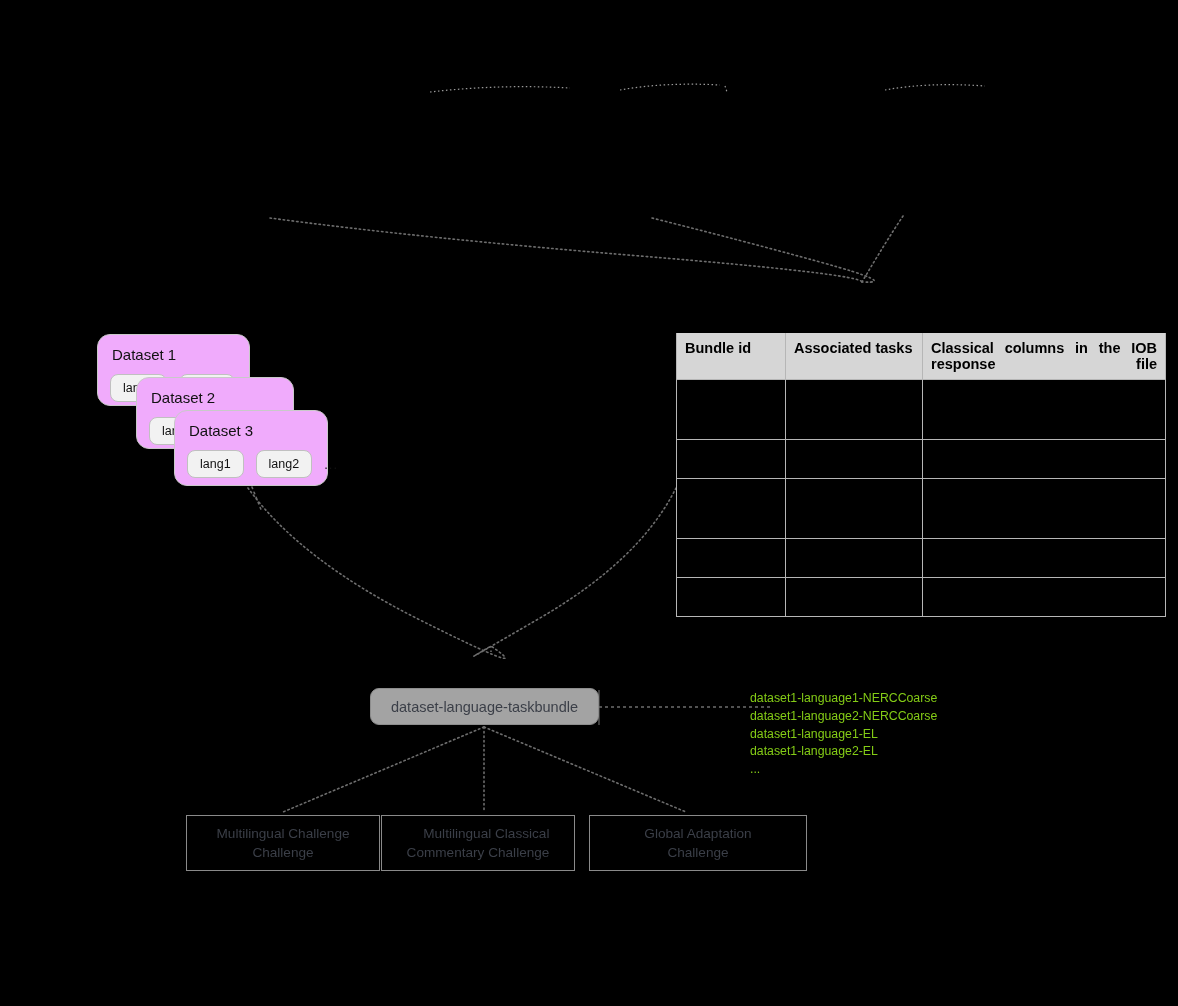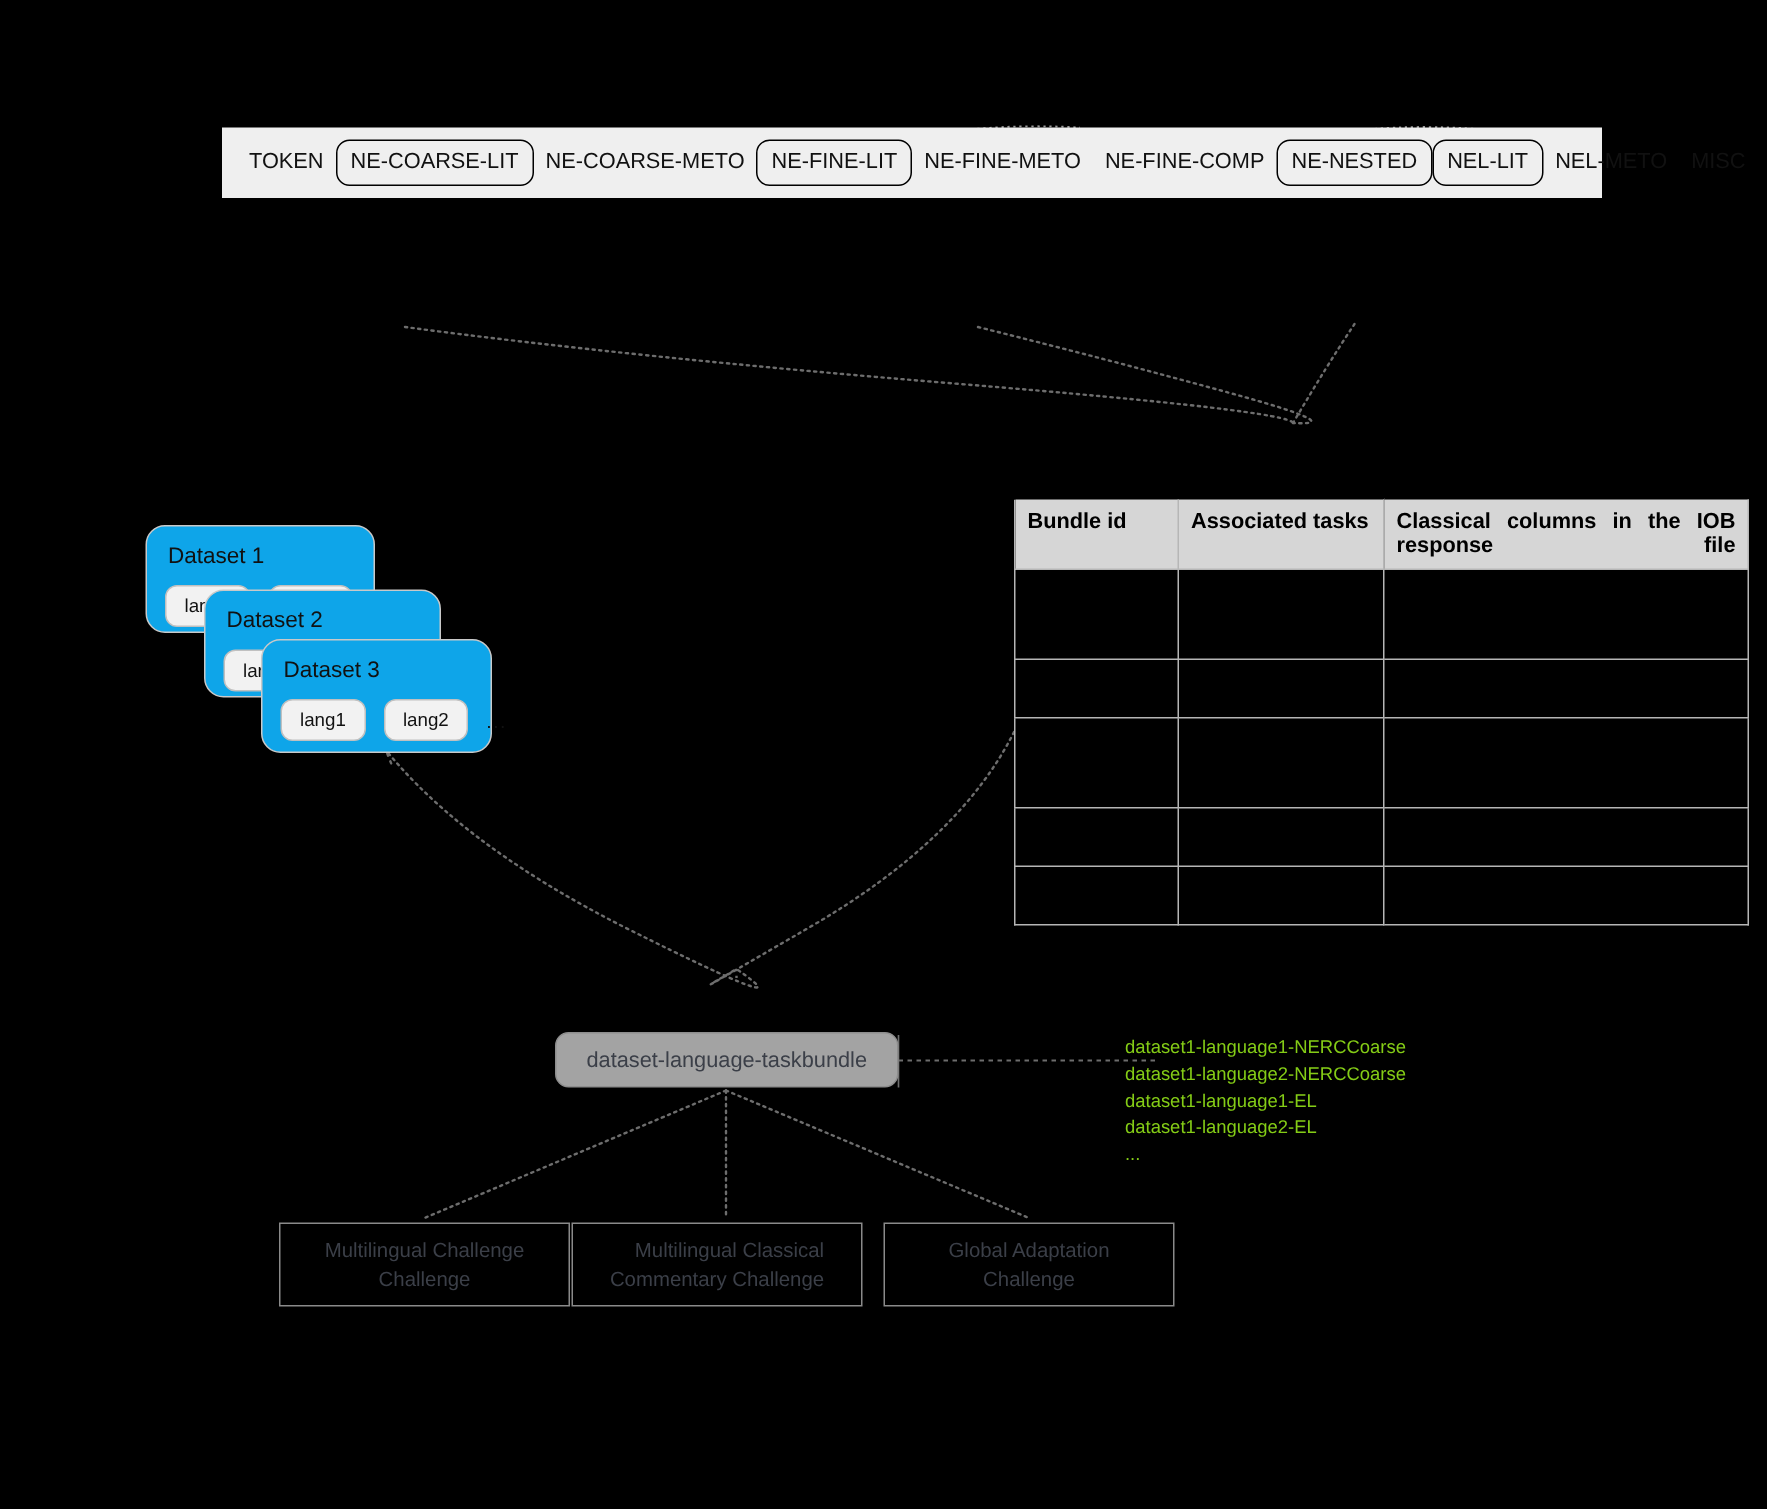--- a/index.html
+++ b/index.html
@@ -42,25 +42,24 @@
   .col-label.boxed {
     border: 1.6px solid #000;
     border-radius: 9px;
     padding: 7px 9px;
     background: #efefef;
   }
 
   
   .dataset-card {
     position: absolute;
-    background: #0ea5e9;
+    background: #f0abfc;
     border: 1px solid #c9c9c9;
     border-radius: 13px;
     box-sizing: border-box;
-    margin-top: 16px;
   }
   .dataset-title {
     position: absolute;
     left: 14px; top: 11px;
     font-size: 15px;
     color: #111;
     white-space: nowrap;
   }
   .lang-row {
     position: absolute;
@@ -192,32 +191,20 @@
     <path d="M491 646 L491 652" fill="none" stroke="#6d6d6d" stroke-width="1.6" stroke-dasharray="1.5 3"></path>
 
     <line x1="599" y1="707" x2="770" y2="707" stroke="#6d6d6d" stroke-width="1.3" stroke-dasharray="3 3"></line>
     <line x1="599" y1="690" x2="599" y2="725" stroke="#6d6d6d" stroke-width="1.1"></line>
 
     <line x1="484" y1="727" x2="283" y2="812" stroke="#6d6d6d" stroke-width="1.6" stroke-dasharray="1.5 3" stroke-linecap="round"></line>
     <line x1="484" y1="727" x2="484" y2="812" stroke="#6d6d6d" stroke-width="1.6" stroke-dasharray="1.5 3" stroke-linecap="round"></line>
     <line x1="484" y1="727" x2="686" y2="812" stroke="#6d6d6d" stroke-width="1.6" stroke-dasharray="1.5 3" stroke-linecap="round"></line>
   </svg>
 
-  <div id="column-band">
-    <span class="col-label">TOKEN</span>
-    <span class="col-label boxed">NE-COARSE-LIT</span>
-    <span class="col-label">NE-COARSE-METO</span>
-    <span class="col-label boxed">NE-FINE-LIT</span>
-    <span class="col-label">NE-FINE-METO</span>
-    <span class="col-label">NE-FINE-COMP</span>
-    <span class="col-label boxed">NE-NESTED</span>
-    <span class="col-label boxed">NEL-LIT</span>
-    <span class="col-label">NEL-METO</span>
-    <span class="col-label">MISC</span>
-  </div>
 
   <div class="dataset-card" style="left:97px; top:334px; width:153px; height:72px; z-index:1;">
     <span class="dataset-title">Dataset 1</span>
     <span class="lang-row">
       <span class="lang-chip">lang1</span>
       <span class="lang-chip">lang2</span>
     </span>
   </div>
 
   <div class="dataset-card" style="left:136px; top:377px; width:158px; height:72px; z-index:2;">
@@ -293,20 +280,20 @@
     </span>
   </div>
 
   <div class="challenge-box" style="left:381px; width:194px;text-align:right;">
     <span>
       <span>Multilingual Classical</span><br>
       <span>Commentary Challenge</span>
     </span>
   </div>
 
-  <div class="challenge-box" style="left:589px; width:194px;">
+  <div class="challenge-box" style="left:589px; width:218px;">
     <span>
       <span>Global Adaptation</span><br>
       <span>Challenge</span>
     </span>
   </div>
 
 </div>
 
 </body></html>

